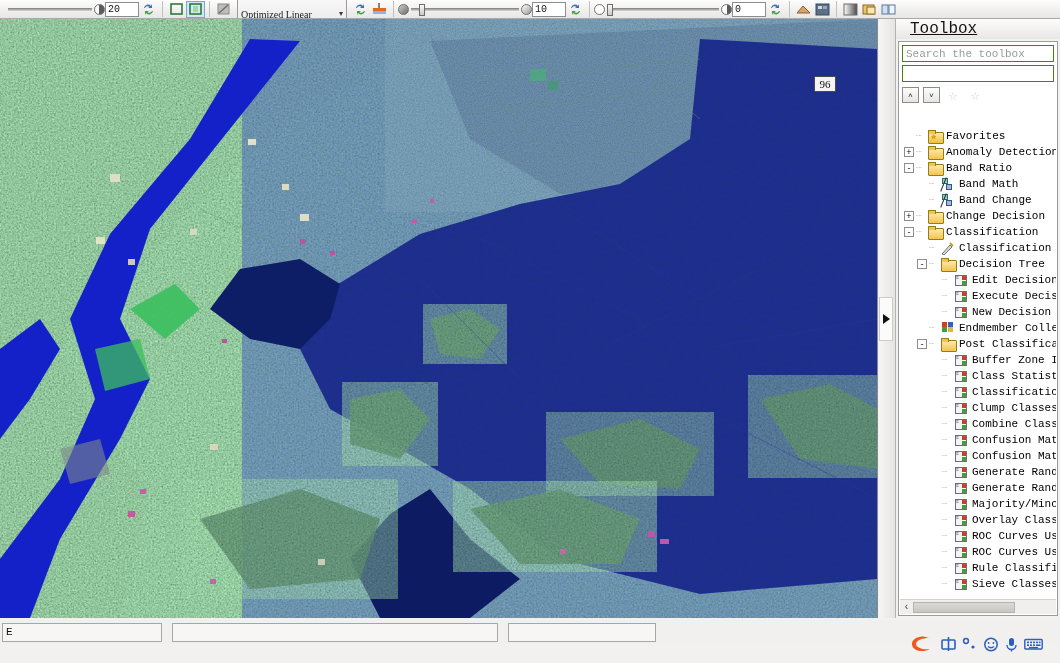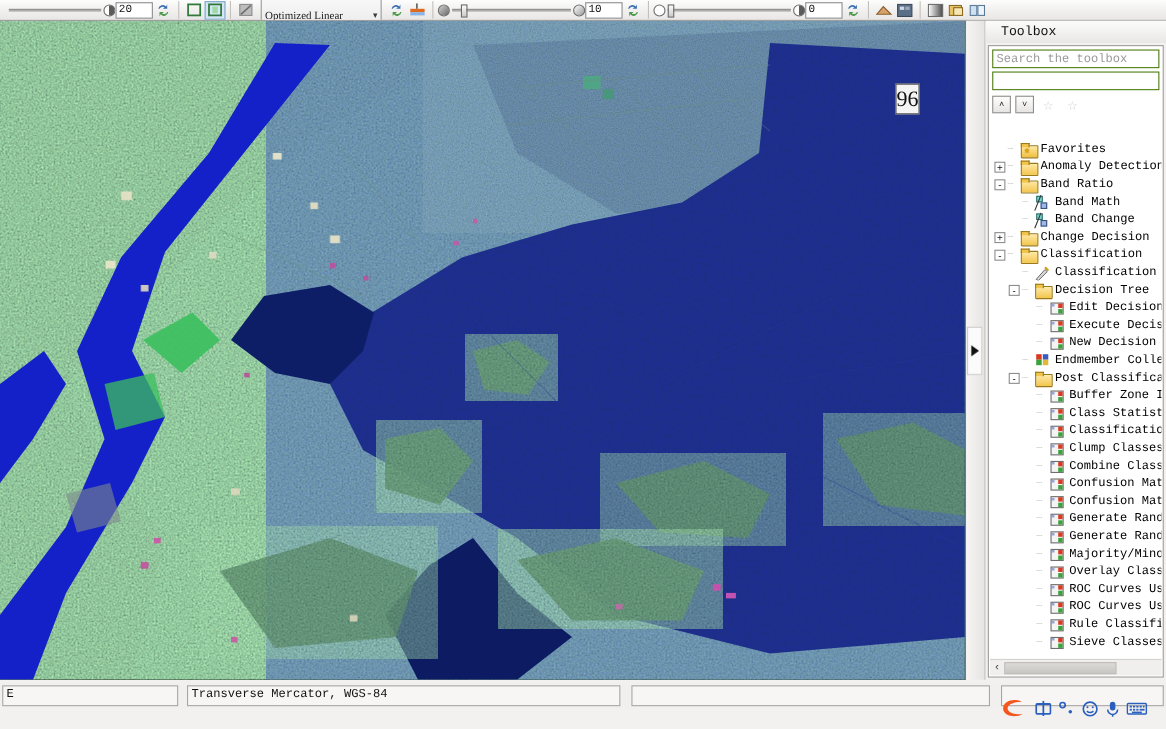--- a/index.html
+++ b/index.html
@@ -47,24 +47,24 @@
   }
   .chev { font-size:8px; color:#3a3a3a; }
 
   
   #view {
     position:absolute; left:0; top:19px; width:878px; height:599px;
     background:#000; overflow:hidden; border-right:1px solid #8a8a8a;
   }
   #canvas { position:absolute; left:0; top:0; width:878px; height:599px; }
   #label96 {
-    position:absolute; left:814px; top:57px; width:22px; height:28px;
+    position:absolute; left:814px; top:57px; width:22px; height:16px;
     background:#f4f4f4; border:1px solid #4a4a4a;
     display:flex; align-items:center; justify-content:center;
-    font-size:20px; color:#111; font-family:"Liberation Serif",serif;
+    font-size:11px; color:#111; font-family:"Liberation Serif",serif;
   }
   
   #splitter {
     position:absolute; left:879px; top:19px; width:17px; height:599px;
     background:linear-gradient(to right,#f6f5f4,#e6e4e2);
     border-right:1px solid #b5b3b0;
   }
   #splitter-arrow {
     position:absolute; left:879px; top:297px; width:14px; height:44px;
     background:#fbfbfb; border:1px solid #cdcbc8;
@@ -75,22 +75,23 @@
     border-top:5px solid transparent;border-bottom:5px solid transparent;
   }
 
   
   #toolbox {
     position:absolute; left:896px; top:19px; width:164px; height:599px;
     background:#f2f1ef;
   }
   #tb-title {
     height:20px; padding-left:14px; display:flex; align-items:center;
-    font-size:12px; color:#111;
+    font-size:16px; color:#111;
     background:linear-gradient(to bottom,#fcfcfc,#e9e7e5);
+    text-decoration:underline;
   }
   #tb-body {
     position:absolute; left:2px; top:22px; width:160px; height:575px;
     background:#ffffff; border:1px solid #9d9b98;
   }
   #tb-search, #tb-result {
     margin:3px 3px 0 3px; height:17px; background:#fff;
     border:1px solid #4d7c0f; font-size:11px; color:#9a9a9a;
     display:flex; align-items:center; padding-left:3px;
     font-family:"Liberation Mono",monospace;
@@ -779,21 +780,20 @@
 
       <div id="tree-hscroll">
         <div class="arw">‹</div>
         <div class="thumb"></div>
       </div>
     </div>
   </div>
 
   <div id="statusbar">
     <div class="status-field" id="sf-left">E</div>
-    <div class="status-field" id="sf-proj">Transverse Mercator, WGS-84</div>
     <div class="status-field" id="sf-right"></div>
     <div class="status-field" id="sf-end"></div>
   </div>
 
   <div id="tray">
     <div class="tray-ico">
       <svg width="26" height="20" viewBox="0 0 26 20">
         <path d="M20 4 C12 0, 2 4, 3 11 C4 17, 14 19, 21 15 C15 16, 7 14, 7 10 C7 6, 14 4, 20 4 Z" fill="#f4561e"></path>
       </svg>
     </div>

